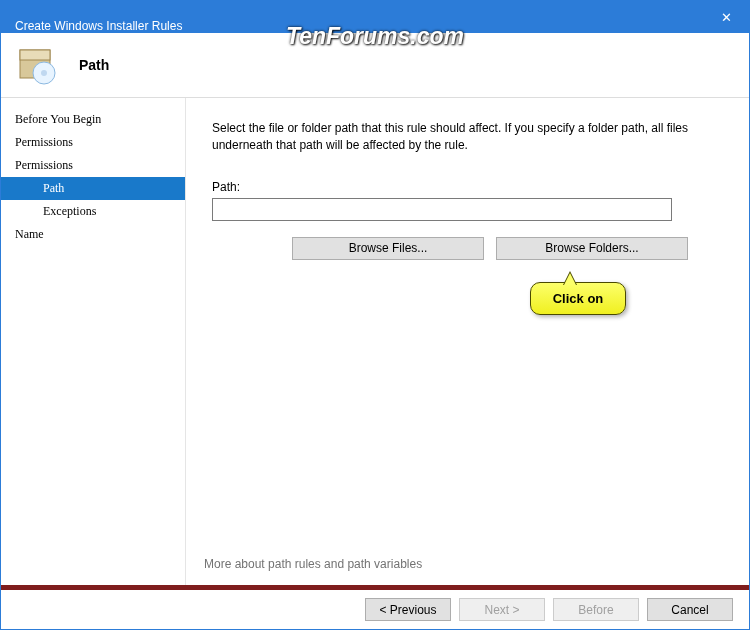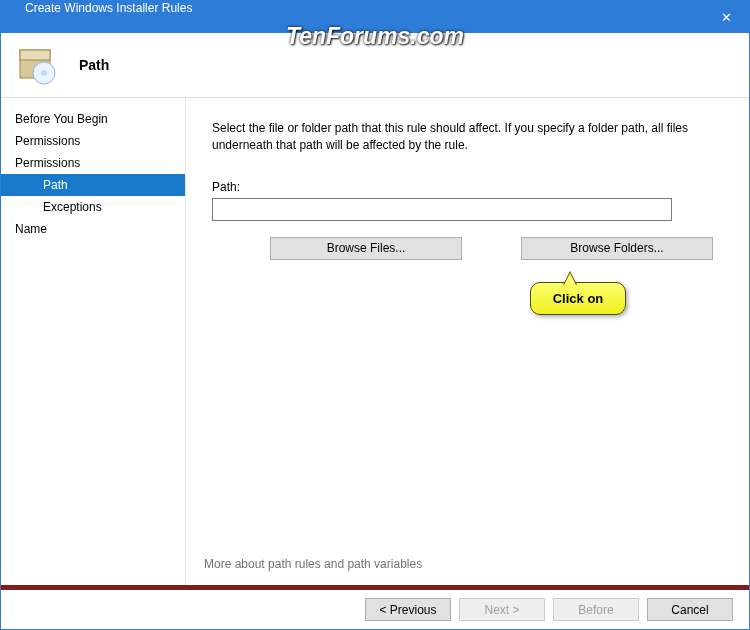--- a/index.html
+++ b/index.html
@@ -15,22 +15,22 @@
     height: 630px;
     background: #fff;
     position: relative;
     border: 1px solid #2c7cd8;
   }
   .titlebar {
     height: 32px;
     background: #2c7cd8;
     color: #fff;
     display: flex;
-    align-items: flex-start;
-    padding: 0 24px;
+    align-items: flex-end;
+    padding: 0 14px;
     position: relative;
   }
   .titlebar .title {
     font-size: 12px;
   }
   .titlebar .close {
     position: absolute;
     right: 0;
     top: 0;
     width: 45px;
@@ -77,20 +77,21 @@
   }
   .body {
     display: flex;
     height: calc(100% - 32px - 65px - 44px);
   }
   .sidebar {
     width: 185px;
     padding-top: 10px;
     border-right: 1px solid #e5e5e5;
     background: #fff;
+    font-family: Liberation Serif, serif;
   }
   .sidebar .item {
     padding: 4px 0 4px 14px;
     color: #000;
     cursor: default;
   }
   .sidebar .sub {
     padding-left: 42px;
   }
   .sidebar .selected {
@@ -112,24 +113,23 @@
   .path-input {
     width: 460px;
     height: 23px;
     border: 1px solid #7a7a7a;
     padding: 2px 4px;
     font-family: inherit;
     font-size: 12px;
   }
   .browse-buttons {
     display: flex;
-    gap: 1px;
+    gap: 12px;
     margin-top: 16px;
-    margin-left: 58px;
-    justify-content: space-between;
+    margin-left: 80px;
   }
   .btn {
     height: 23px;
     background: #e1e1e1;
     border: 1px solid #adadad;
     font-family: inherit;
     font-size: 12px;
     padding: 0 10px;
     cursor: pointer;
     display: flex;

